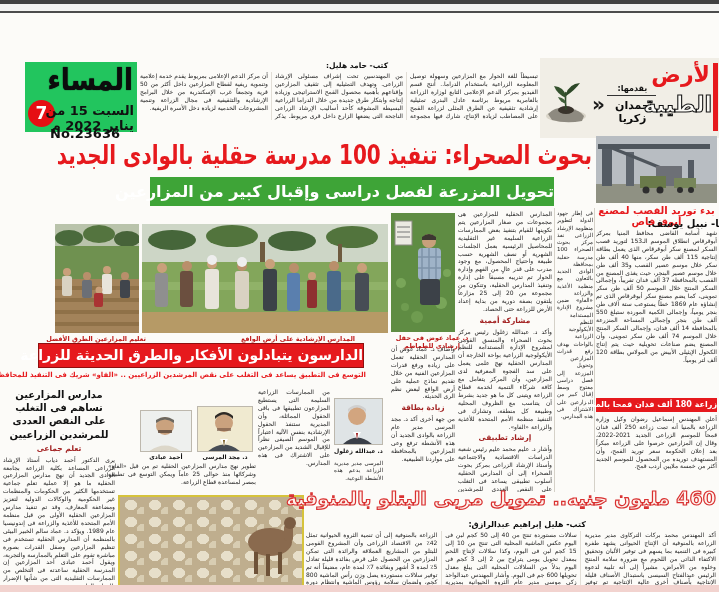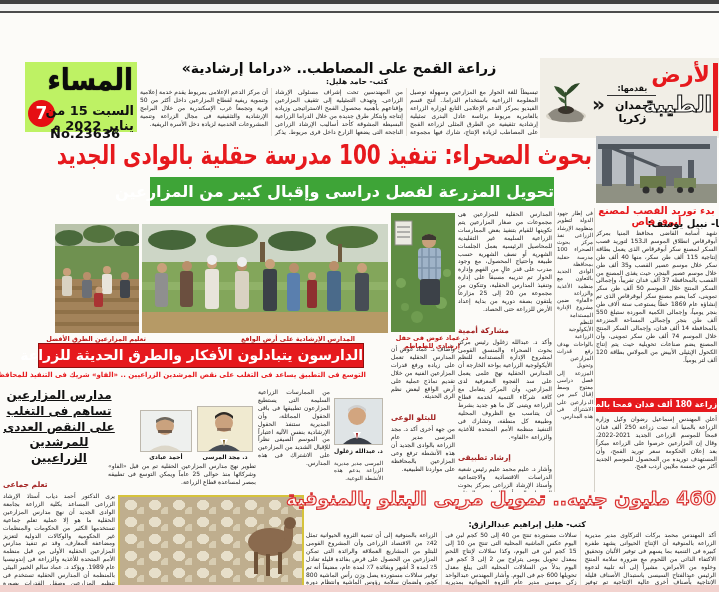--- a/index.html
+++ b/index.html
@@ -5,21 +5,21 @@
   * { margin:0; padding:0; box-sizing:border-box; }
   html,body { background:#e9e9e9; font-family:"DejaVu Sans", sans-serif; }
   #page { position:relative; width:719px; height:592px; background:#fcfbf8; overflow:hidden; direction:rtl; margin:0 auto; }
   .abs { position:absolute; }
 
   
   .bar1 { left:0; top:0; width:719px; height:4px; background:#414141; }
   .bar2 { left:0; top:4px; width:719px; height:9px; background:#f3f3f1; border-bottom:2px solid #4c4c4c; }
 
   
-  .masthead { left:25px; top:62px; width:112px; height:70px; background:#bef264; }
+  .masthead { left:25px; top:62px; width:112px; height:70px; background:#22c55e; }
   .logo { position:absolute; right:4px; top:0px; font-size:26px; font-weight:bold; color:#0c0c0c;
           transform:scaleY(1.15); transform-origin:top right; letter-spacing:-1px; text-shadow:0 0 1px #000; }
   .page-circle { position:absolute; left:3px; top:38px; width:27px; height:27px; background:#e60f13;
           border-radius:50%; color:#fff; font-size:17px; font-weight:bold; text-align:center; line-height:27px; }
   .m-date { position:absolute; right:3px; top:41px; font-size:13px; font-weight:bold; color:#111; }
   .m-issue { position:absolute; right:17px; top:64px; font-size:13px; font-weight:bold; color:#111; }
 
   
   .top-article { left:140px; top:60px; width:398px; height:78px; }
   .ta-head { font-size:14px; font-weight:bold; color:#0d0d0d; text-align:center; white-space:nowrap; }
@@ -67,22 +67,22 @@
 
   
   .txt { font-size:6px; line-height:1.32; text-align:justify; color:#222; overflow:hidden; }
   .colA { left:557px; top:210px; width:36px; height:282px; font-size:5.5px; }
   .colB { left:458px; top:210px; width:94px; height:282px; }
   .colC { left:391px; top:345px; width:64px; height:147px; }
   .colM2{ left:258px; top:388px; width:72px; height:104px; }
   .below-portraits { left:108px; top:462px; width:148px; height:30px; }
   .zag-note { left:334px; top:460px; width:49px; height:32px; font-size:5.5px; }
   .left-col { left:3px; top:388px; width:112px; height:202px; }
-  .left-lead { font-size:12px; font-weight:bold; color:#111; text-align:center; margin-bottom:2px;text-decoration:underline; }
-  .subhead { font-size:7.5px; font-weight:bold; color:#a32222; text-align:left; margin:13px 0 2px; }
+  .left-lead { font-size:10px; font-weight:bold; color:#111; text-align:center; margin-bottom:2px; }
+  .subhead { font-size:7.5px; font-weight:bold; color:#a32222; text-align:center; margin:3px 0 2px; }
   .vline1 { left:594px; top:208px; width:1px; height:284px; background:#d5d1c8; }
   .vline2 { left:554px; top:208px; width:1px; height:284px; background:#d5d1c8; }
 
   .red-box { left:38px; top:343px; width:326px; height:25px; background:#e6191d; border:1px solid #8f0f0f;
              color:#fff; font-size:14px; font-weight:bold; text-align:center; line-height:23px; white-space:nowrap; }
   .deck { left:10px; top:371px; width:356px; height:12px; color:#e6191d; font-size:7px; font-weight:bold;
           text-align:center; white-space:nowrap; }
 
   
   .portrait { position:absolute; overflow:hidden; border:1px solid #bdb8ad; }
@@ -119,21 +119,20 @@
   <div class="abs bar2"></div>
 
   <div class="abs masthead">
     <div class="logo">المساء</div>
     <div class="page-circle">7</div>
     <div class="m-date">السبت 15 من يناير 2022 م</div>
     <div class="m-issue">No.23636</div>
   </div>
 
   <div class="abs top-article">
-    <div class="ta-head">زراعة القمح على المصاطب.. «دراما إرشادية»</div>
     <div class="ta-byline">كتب- حامد هليل:</div>
     <div class="ta-body txt">تبسيطاً للغة الحوار مع المزارعين وسهولة توصيل المعلومة الزراعية باستخدام الدراما.. أنتج قسم الفيديو بمركز الدعم الإعلامى التابع لوزارة الزراعة بالعامرية مريوط برئاسة عادل البدرى تمثيلية إرشادية تثقيفية عن الطرق المثلى لزراعة القمح على المصاطب لزيادة الإنتاج، شارك فيها مجموعة من المهندسين تحت إشراف مسئولى الإرشاد الزراعى. وتهدف التمثيلية إلى تثقيف المزارعين وإقناعهم بأهمية محصول القمح الاستراتيجى وزيادة إنتاجه وابتكار طرق جديدة من خلال الدراما الزراعية البسيطة المشوقة كأحد أساليب الإرشاد الزراعى الناجحة التى يضعها الزارع داخل قرى مريوط. يذكر أن مركز الدعم الإعلامى بمريوط يقدم خدمة إعلامية وتنموية ريفية لقطاع المزارعين داخل أكثر من 50 قرية وتجمعاً غرب الإسكندرية من خلال البرامج الإرشادية والتثقيفية فى مجال الزراعة وتنمية المشروعات الخدمية لزيادة دخل الأسرة الريفية.</div>
   </div>
 
   <div class="abs header-bg"></div>
   <div class="abs presenter">
     <div class="presenter-text">
       <div class="p-label">يقدمها:</div>
       <div class="p-name">حمدان زكريا</div>
     </div>
@@ -296,21 +295,21 @@
   <div class="abs txt colA">فى إطار جهود الدولة لتطوير منظومة الإرشاد الزراعى نفذ مركز بحوث الصحراء 100 مدرسة حقلية بمحافظة الوادى الجديد بالتعاون مع منظمة الأغذية والزراعة «الفاو» ضمن مشروع الإدارة المستدامة للنظم الأيكولوجية الزراعية بالواحات بهدف رفع قدرات المزارعين وتحويل المزرعة إلى فصل دراسى مفتوح وسط إقبال كبير من المزارعين على الاشتراك فى هذه المدارس.</div>
   <div class="abs txt colB">
     <p>المدارس الحقلية للمزارعين هى مجموعات من صغار المزارعين يتم تكوينها للقيام بتنفيذ بعض الممارسات الزراعية السليمة غير التقليدية للمحاصيل الرئيسية بعمل الجلسات الشهرية أو نصف الشهرية حسب طبيعة واحتياج المحصول، مع وجود مدرب على قدر عالٍ من الفهم وإدارة الحوار تم تدريبه مسبقاً على إدارة وتنفيذ المدارس الحقلية، وتتكون من مجموعة من 20 إلى 25 مزارعاً يلتقون بصفة دورية من بداية إعداد الأرض للزراعة حتى الحصاد.</p>
     <div class="subhead">مشاركة أممية</div>
     <p>وأكد د. عبدالله زغلول رئيس مركز بحوث الصحراء والمنسق القومى لمشروع الإدارة المستدامة للنظم الأيكولوجية الزراعية بواحة الخارجة أن المدارس الحقلية نهج علمى يعمل على سد الفجوة المعرفية لدى المزارعين، وأن المركز يتعامل مع كافة شركاء التنمية لخدمة قطاع الزراعة ويتبنى كل ما هو جديد بشرط أن يتناسب مع الظروف المحلية وطبيعة كل منطقة، وتشارك فى التنفيذ منظمة الأمم المتحدة للأغذية والزراعة «الفاو».</p>
     <div class="subhead">إرشاد تطبيقى</div>
     <p>وأشار د. عليم محمد عليم رئيس شعبة الدراسات الاقتصادية والاجتماعية وأستاذ الإرشاد الزراعى بمركز بحوث الصحراء إلى أن المدارس الحقلية أسلوب تطبيقى يساعد فى التغلب على النقص العددى للمرشدين الزراعيين حيث يتم التعلم فى الحقل مباشرة وتبادل الخبرات بين المزارعين.</p>
   </div>
   <div class="abs txt colC">
     <p>وأضاف د. عماد عوض أن المدارس الحقلية تعمل على زيادة ورفع قدرات المزارعين الفنية من خلال تقديم نماذج عملية على أرض الواقع لبعض نظم الرى الحديثة.</p>
-    <div class="subhead">للبتلو الوعى</div>
+    <div class="subhead">زيادة بطاقة</div>
     <p>من جهة أخرى أكد د. مجد المرسى مدير عام الزراعة بالوادى الجديد أن هذه الأنشطة ترفع وعى المزارعين بالمحافظة على مواردنا الطبيعية.</p>
   </div>
   <div class="abs txt colM2">من الممارسات الزراعية السليمة التى يستطيع المزارعون تطبيقها فى باقى الحقول المماثلة، وأن المديرية ستنفذ الحقول الإرشادية بنفس الآلية اعتباراً من الموسم الصيفى نظراً للإقبال الشديد من المزارعين على الاشتراك فى هذه المدارس.</div>
   <div class="abs txt below-portraits">تطوير نهج مدارس المزارعين الحقلية تم من قبل «الفاو» وشركائها منذ حوالى 25 عاماً ويمكن التوسع فى تطبيقه بمصر لمساعدة قطاع الزراعة.</div>
   <div class="abs txt zag-note">المرسى مدير مديرية الزراعة يدعم هذه الأنشطة النوعية.</div>
   <div class="abs txt left-col">
     <div class="left-lead">مدارس المزارعين تساهم فى التغلب على النقص العددى للمرشدين الزراعيين</div>
     <div class="subhead">تعلم جماعى</div>
     <p>يرى الدكتور أحمد دياب أستاذ الإرشاد الزراعى المساعد بكلية الزراعة بجامعة الوادى الجديد أن نهج مدارس المزارعين الحقلية ما هو إلا عملية تعلم جماعية تستخدمها الكثير من الحكومات والمنظمات غير الحكومية والوكالات الدولية لتعزيز ومضاعفة المعارف، وقد تم تنفيذ مدارس المزارعين الحقلية الأولى من قبل منظمة الأمم المتحدة للأغذية والزراعة فى إندونيسيا عام 1989. ويؤكد د. عماد سالم الخبير البيئى بالمنظمة أن المدارس الحقلية تستخدم فى تنظيم المزارعين وصقل القدرات بصورة مباشرة تقوم على التعلم بالممارسة والتجربة، ويقول أحمد عبادى أحد المزارعين إن المدرسة الحقلية ساعدته فى التخلص من الممارسات التقليدية التى من شأنها الإضرار بالموارد الطبيعية.</p>
   </div>

